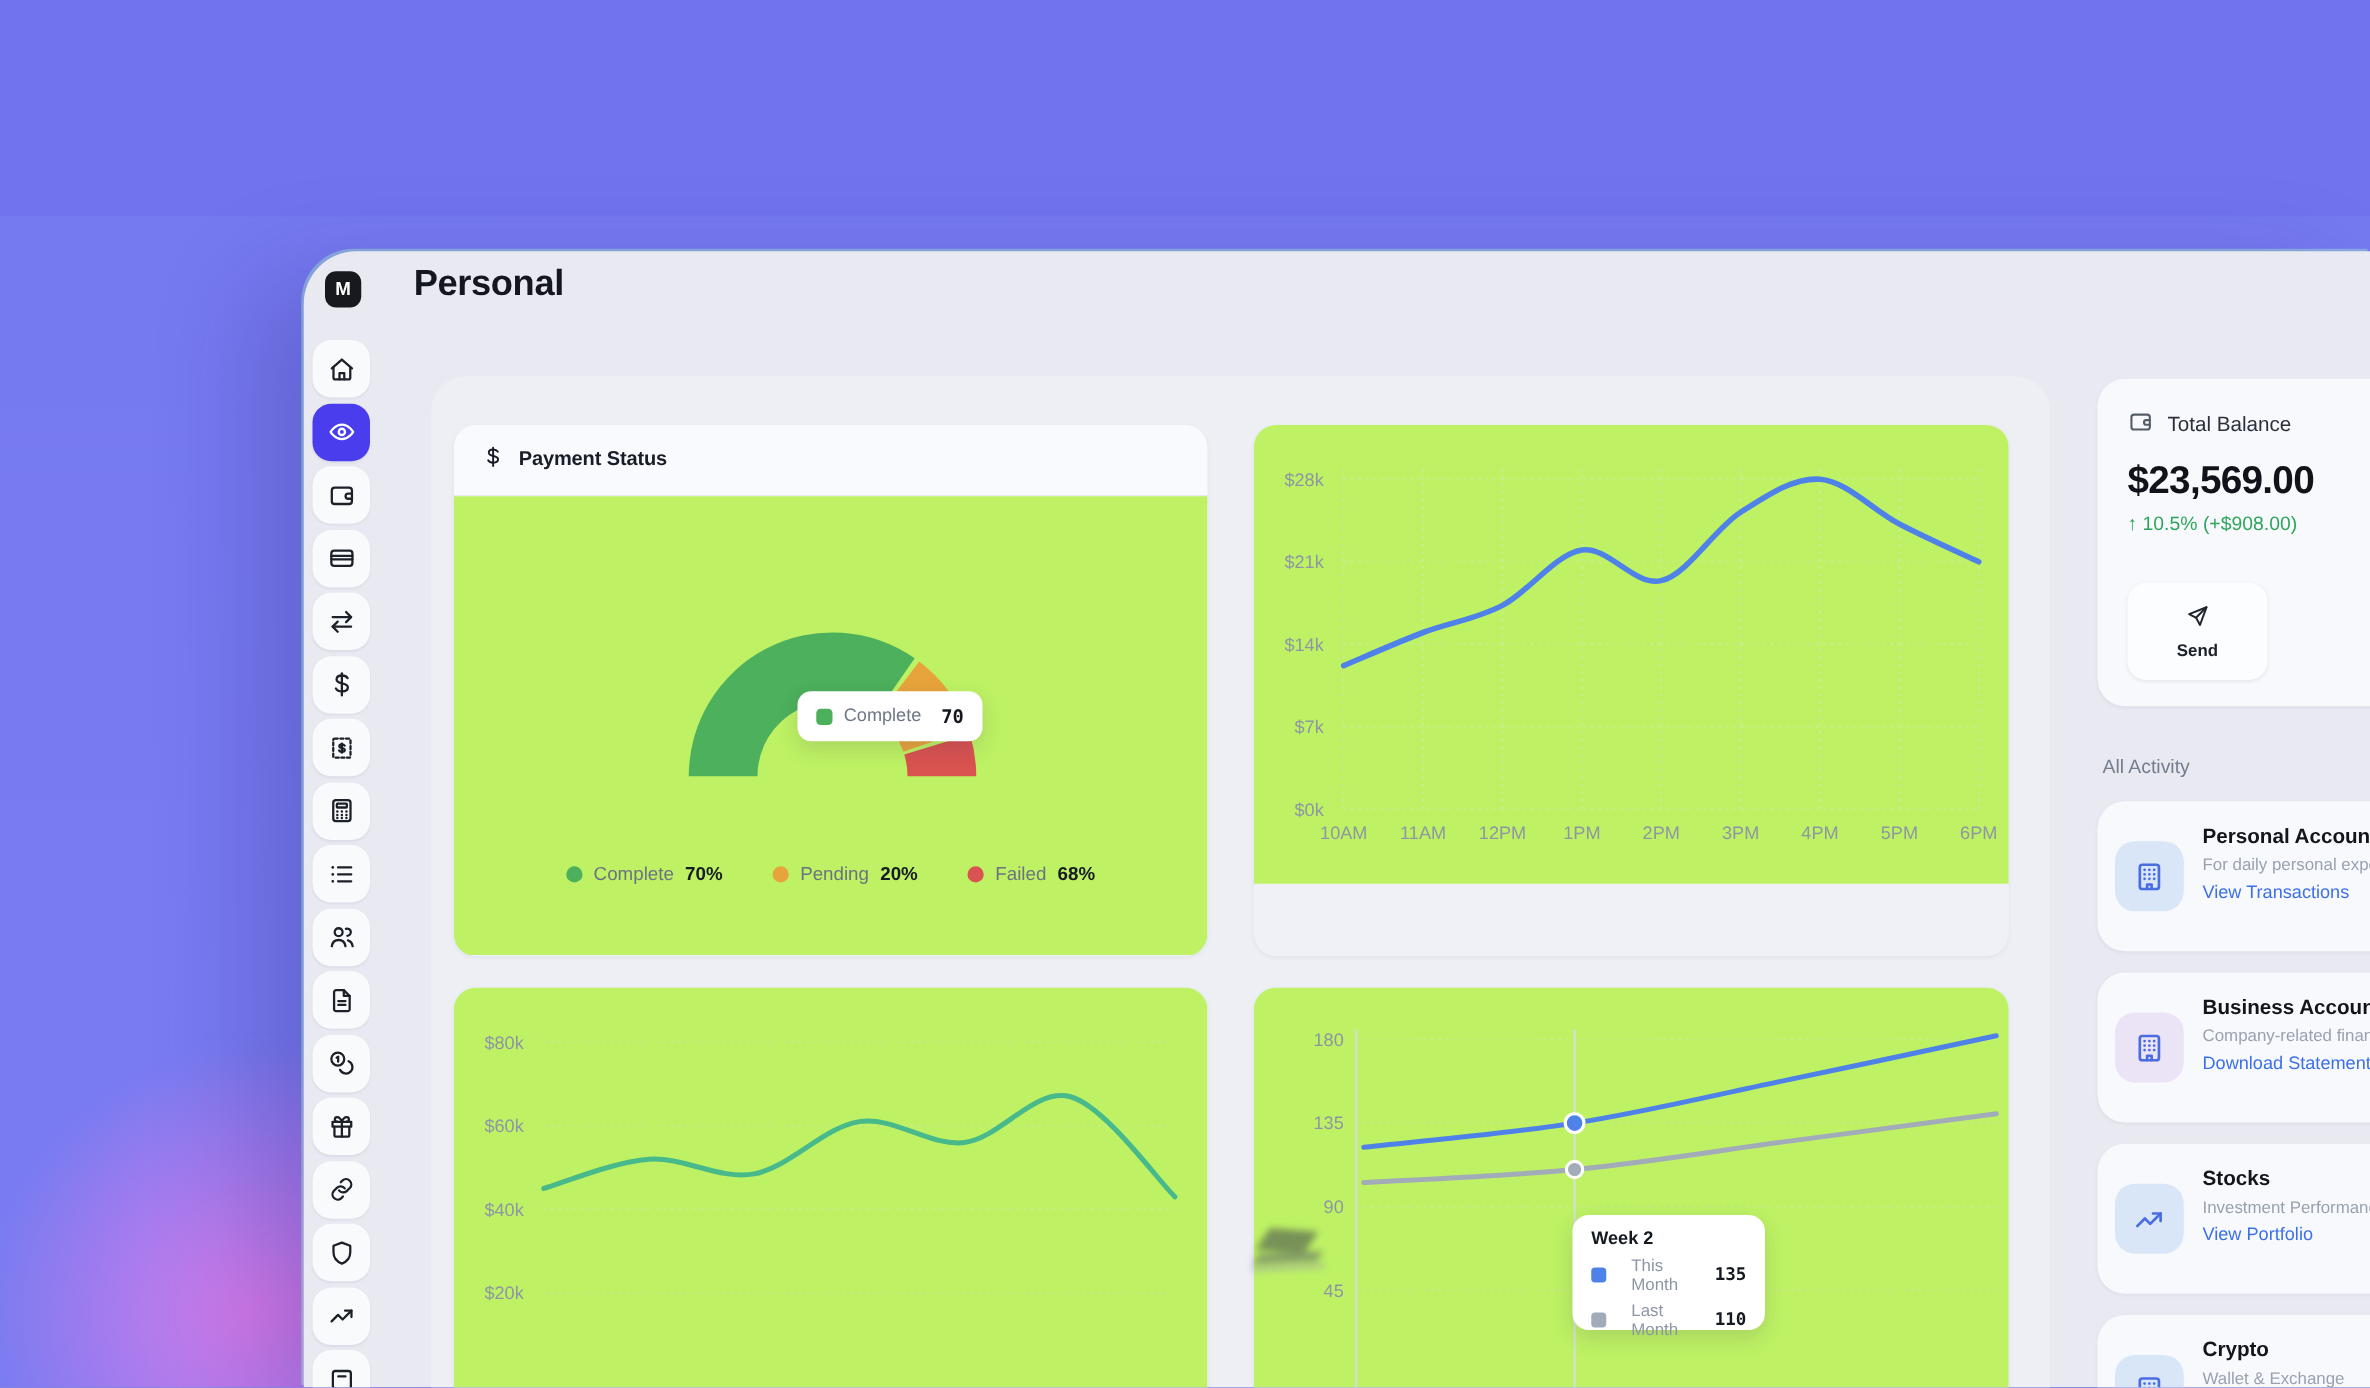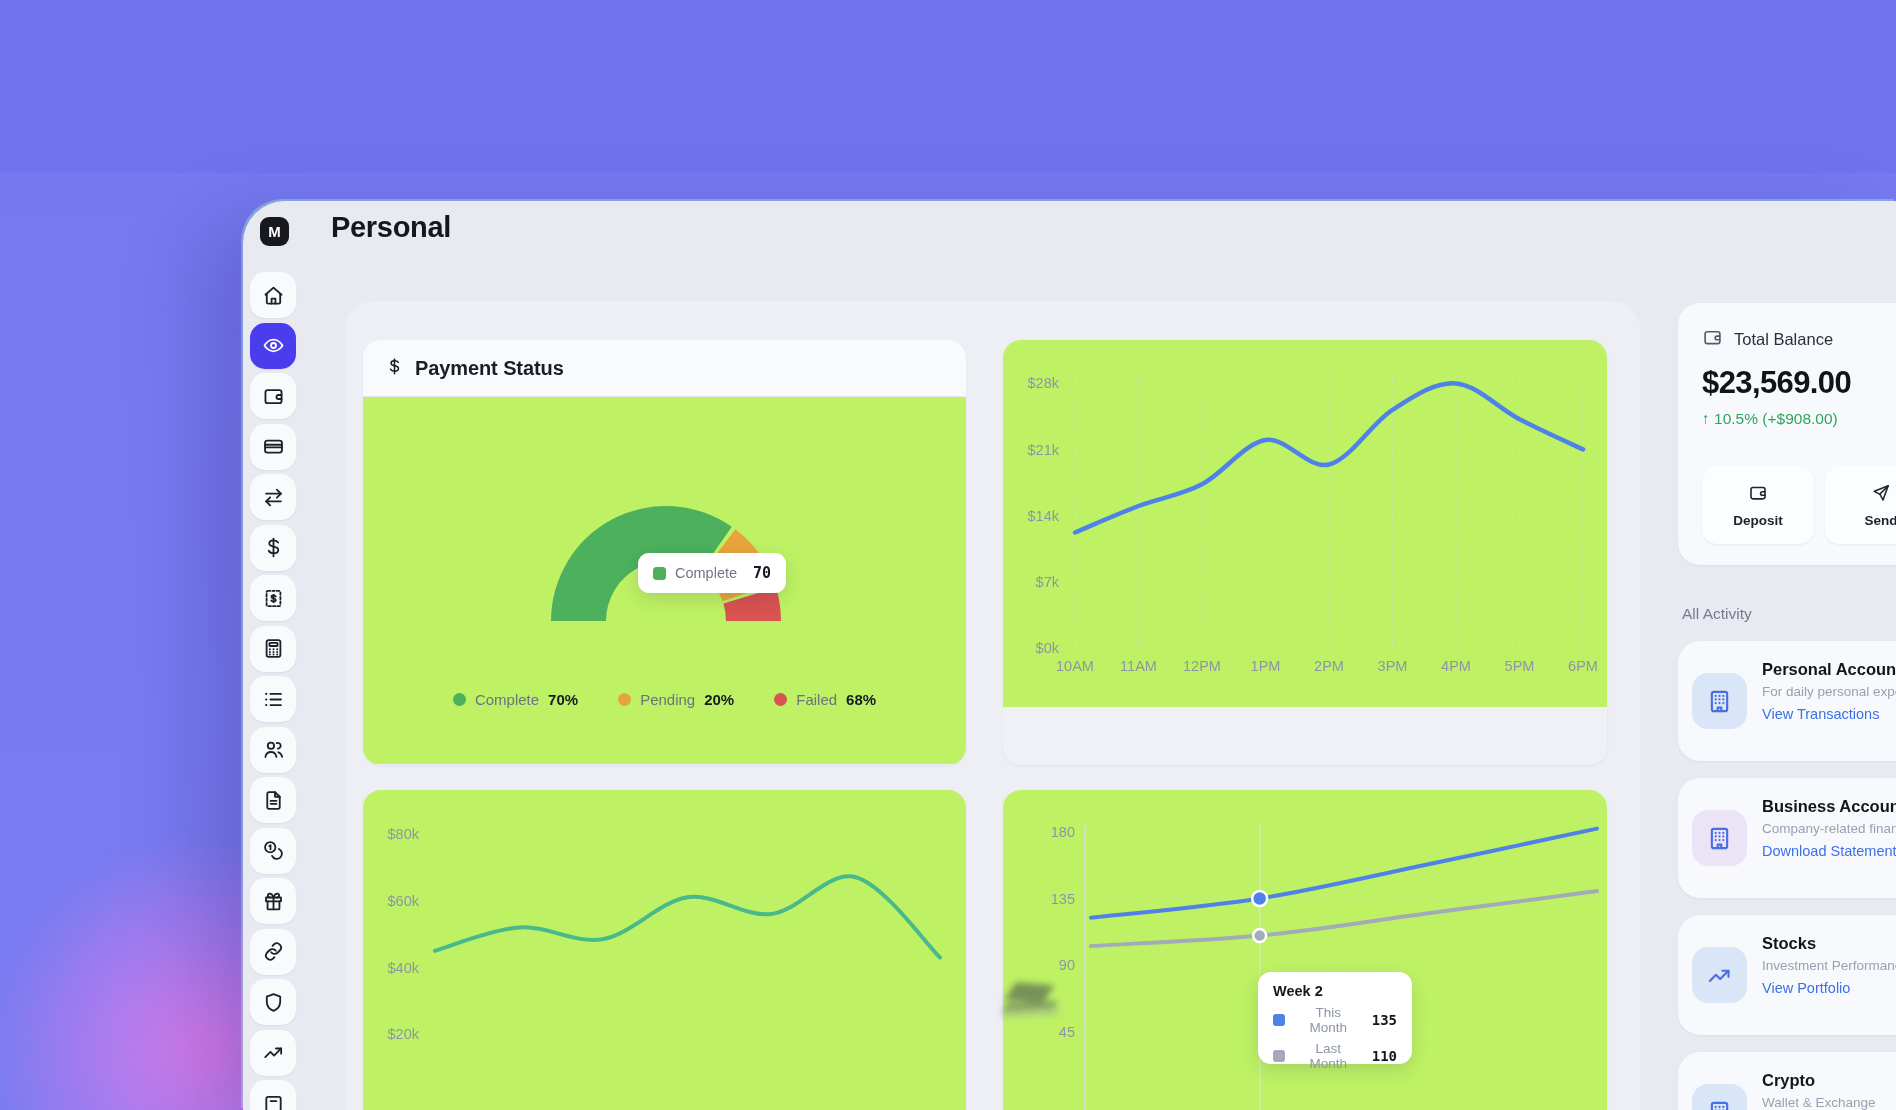--- a/index.html
+++ b/index.html
@@ -25,38 +25,38 @@
   svg.ic{fill:none;stroke:currentColor;stroke-width:1.9;stroke-linecap:round;stroke-linejoin:round;}
   
   .inner{position:absolute;left:102px;top:100px;width:1295px;height:1020px;background:#edeff5;border-radius:28px;}
   .card{position:absolute;border-radius:18px;background:#f0f1f6;box-shadow:0 1px 3px rgba(25,28,60,.05);overflow:hidden;}
   .card.c1{left:18px;top:39px;width:603px;height:425px;}
   .card.c2{left:658px;top:39px;width:604px;height:425px;}
   .card.c3{left:18px;top:489px;width:603px;height:425px;}
   .card.c4{left:658px;top:489px;width:604px;height:425px;}
   .card-header{height:57px;background:#f9fafd;border-bottom:1px solid #e7e8f0;display:flex;align-items:center;gap:11px;padding:0 22px;}
   .card-header svg{width:19px;height:19px;color:#171b24;}
-  .card-title{font-size:20px;font-weight:700;color:#191d27;letter-spacing:-0.1px;}
+  .card-title{font-size:16px;font-weight:700;color:#191d27;letter-spacing:-0.1px;}
   .chart-body{position:relative;height:367px;background:#bef264;}
   .chart-svg{display:block;}
   
   .tip{position:absolute;background:#ffffff;border-radius:11px;box-shadow:0 6px 18px rgba(25,30,70,.14);display:flex;align-items:center;}
   .tip.gauge-tip{left:275px;top:156px;width:148px;height:40px;padding:0 15px;gap:9px;}
   .sq{width:13px;height:13px;border-radius:3.5px;flex:none;}
   .tip-label{font-size:14.5px;color:#6e7686;}
   .tip-val{margin-left:auto;font-size:15px;color:#14181f;}
   .mono{font-family:"DejaVu Sans Mono", monospace;font-weight:700;}
   .legend{position:absolute;left:0;top:294px;width:100%;display:flex;justify-content:center;gap:40px;}
   .legend-item{display:flex;align-items:center;gap:9px;}
   .legend-dot{width:13px;height:13px;border-radius:50%;}
   .legend-label{font-size:15px;color:#6b7380;}
   .legend-val{font-size:15px;font-weight:700;color:#171b24;}
   .tip.cust-tip{left:255px;top:182px;width:154px;height:92px;border-radius:13px;flex-direction:column;align-items:stretch;padding:11px 15px;gap:6px;}
   .cust-tip .tip-title{font-size:14.5px;font-weight:700;color:#14181f;}
-  .cust-tip .row{display:flex;align-items:center;gap:20px;text-align:center;}
+  .cust-tip .row{display:flex;align-items:center;gap:20px;}
   .cust-tip .sq{width:12px;height:12px;border-radius:3px;}
   .cust-tip .tip-label{font-size:13.5px;color:#8d96a5;}
   .cust-tip .tip-val{font-size:14px;}
   
   .right-col{position:absolute;left:1678px;top:303px;width:254px;}
   .tb-card{position:relative;width:254px;height:262px;border-radius:22px;background:#f8f9fc;box-shadow:0 1px 3px rgba(25,28,60,.05);padding:24px;}
   .tb-head{display:flex;align-items:center;gap:11px;color:#3c424e;}
   .tb-head svg{width:21px;height:21px;color:#555c68;}
   .tb-label{font-size:16.5px;font-weight:500;color:#2b303c;}
   .tb-amount{margin-top:13px;font-size:31px;font-weight:800;color:#101319;letter-spacing:-0.6px;white-space:nowrap;}
@@ -384,27 +384,20 @@
               <rect x="3.6" y="5.4" width="16.8" height="13.6" rx="2.4"></rect>
               <path d="M20.4 10.4h-3.2a2.1 2.1 0 0 0 0 4.2h3.2"></path>
             </svg></span>
         <span class="tb-label">Total Balance</span>
       </div>
       <div class="tb-amount">$23,569.00</div>
       <div class="tb-delta">↑ 10.5% (+$908.00)</div>
       <div class="tb-actions">
         <div class="tb-btn">
           <span><svg class="ic" viewBox="0 0 24 24">
-                <rect x="3.6" y="5.4" width="16.8" height="13.6" rx="2.4"></rect>
-                <path d="M20.4 10.4h-3.2a2.1 2.1 0 0 0 0 4.2h3.2"></path>
-              </svg></span>
-          <span>Deposit</span>
-        </div>
-        <div class="tb-btn">
-          <span><svg class="ic" viewBox="0 0 24 24">
                 <path d="M20.6 3.4 10.8 13.2"></path>
                 <path d="M20.6 3.4l-6.2 17-3.6-6.8-6.8-3.6z"></path>
               </svg></span>
           <span>Send</span>
         </div>
       </div>
     </div>
     <div class="activity-heading">All Activity</div>
     <div id="activity-list">
         <div class="act-card">

